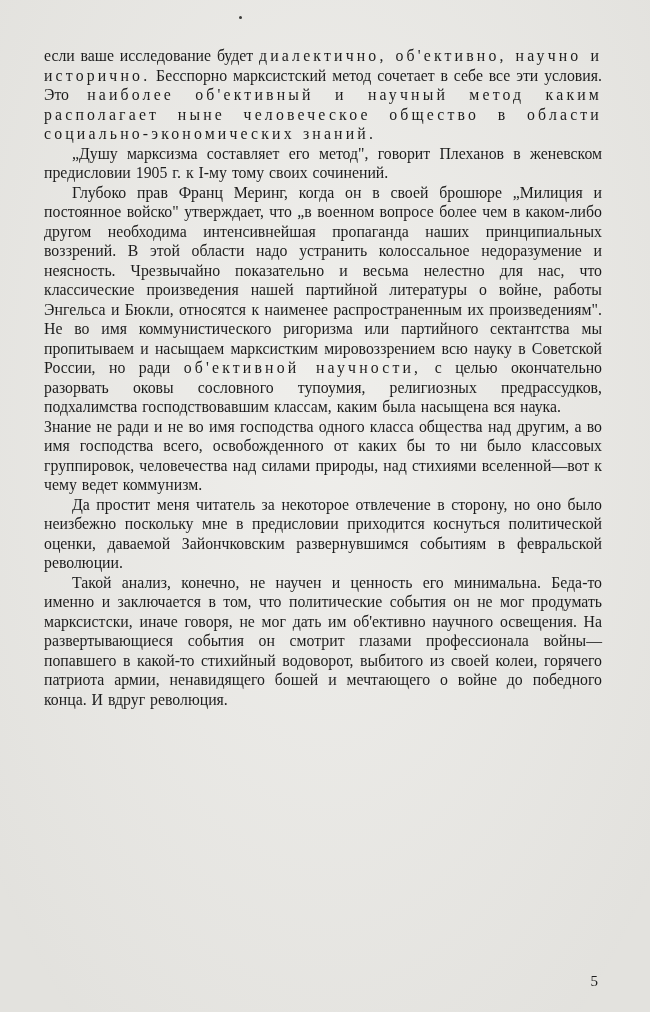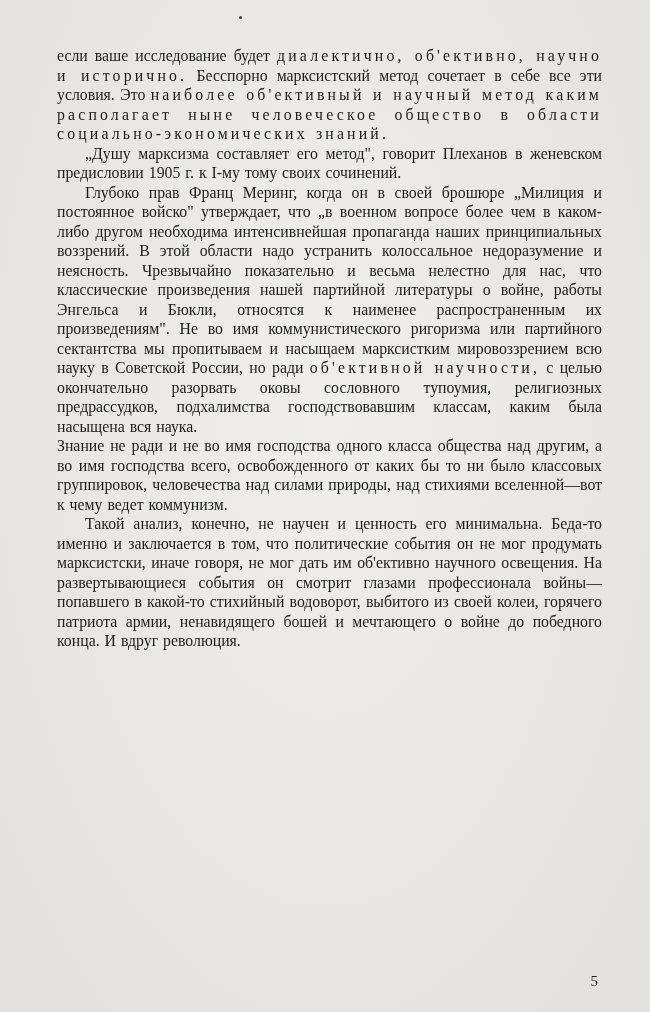--- a/index.html
+++ b/index.html
@@ -17,21 +17,21 @@
     overflow: hidden;
   }
   .page {
     position: relative;
     box-sizing: border-box;
     width: 650px;
     height: 1012px;
     background:
       radial-gradient(ellipse at 50% 40%, rgba(255,255,255,0.25), rgba(0,0,0,0.03) 90%),
       var(--paper);
-    padding: 46px 48px 0 57px;
+    padding: 46px 48px 0 44px;
     font-family: "Liberation Serif", "DejaVu Serif", serif;
     color: var(--ink);
   }
   .text-block p {
     margin: 0;
     text-align: justify;
     font-size: 15.8px;
     line-height: 19.5px;
     word-spacing: 1px;
   }
@@ -61,16 +61,17 @@
 </head>
 <body>
 
 <div class="page">
   <div class="artifact-dot"></div>
   <div class="text-block">
       <p class=""><span>если ваше исследование будет </span><span class="spaced">диалектично, об'ективно, научно и исторично.</span><span> Бесспорно марксистский метод сочетает в себе все эти условия. Это </span><span class="spaced">наиболее об'ективный и научный метод каким располагает ныне человеческое общество в области социально-экономических знаний.</span></p>
       <p class="indent"><span>„Душу марксизма составляет его метод", говорит Плеханов в женевском предисловии 1905 г. к I-му тому своих сочинений.</span></p>
       <p class="indent"><span>Глубоко прав Франц Меринг, когда он в своей брошюре „Милиция и постоянное войско" утверждает, что „в военном вопросе более чем в каком-либо другом необходима интенсивнейшая пропаганда наших принципиальных воззрений. В этой области надо устранить колоссальное недоразумение и неясность. Чрезвычайно показательно и весьма нелестно для нас, что классические произведения нашей партийной литературы о войне, работы Энгельса и Бюкли, относятся к наименее распространенным их произведениям". Не во имя коммунистического ригоризма или партийного сектантства мы пропитываем и насыщаем марксистким мировоззрением всю науку в Советской России, но ради </span><span class="spaced">об'ективной научности,</span><span> с целью окончательно разорвать оковы сословного тупоумия, религиозных предрассудков, подхалимства господствовавшим классам, каким была насыщена вся наука.</span></p>
       <p class=""><span>Знание не ради и не во имя господства одного класса общества над другим, а во имя господства всего, освобожденного от каких бы то ни было классовых группировок, человечества над силами природы, над стихиями вселенной—вот к чему ведет коммунизм.</span></p>
+      <p class="indent"><span>Да простит меня читатель за некоторое отвлечение в сторону, но оно было неизбежно поскольку мне в предисловии приходится коснуться политической оценки, даваемой Зайончковским развернувшимся событиям в февральской революции.</span></p>
       <p class="indent"><span>Такой анализ, конечно, не научен и ценность его минимальна. Беда-то именно и заключается в том, что политические события он не мог продумать марксистски, иначе говоря, не мог дать им об'ективно научного освещения. На развертывающиеся события он смотрит глазами профессионала войны—попавшего в какой-то стихийный водоворот, выбитого из своей колеи, горячего патриота армии, ненавидящего бошей и мечтающего о войне до победного конца. И вдруг революция.</span></p>
     </div>
   <div class="page-number">5</div>
 </div>
 
 </body></html>

